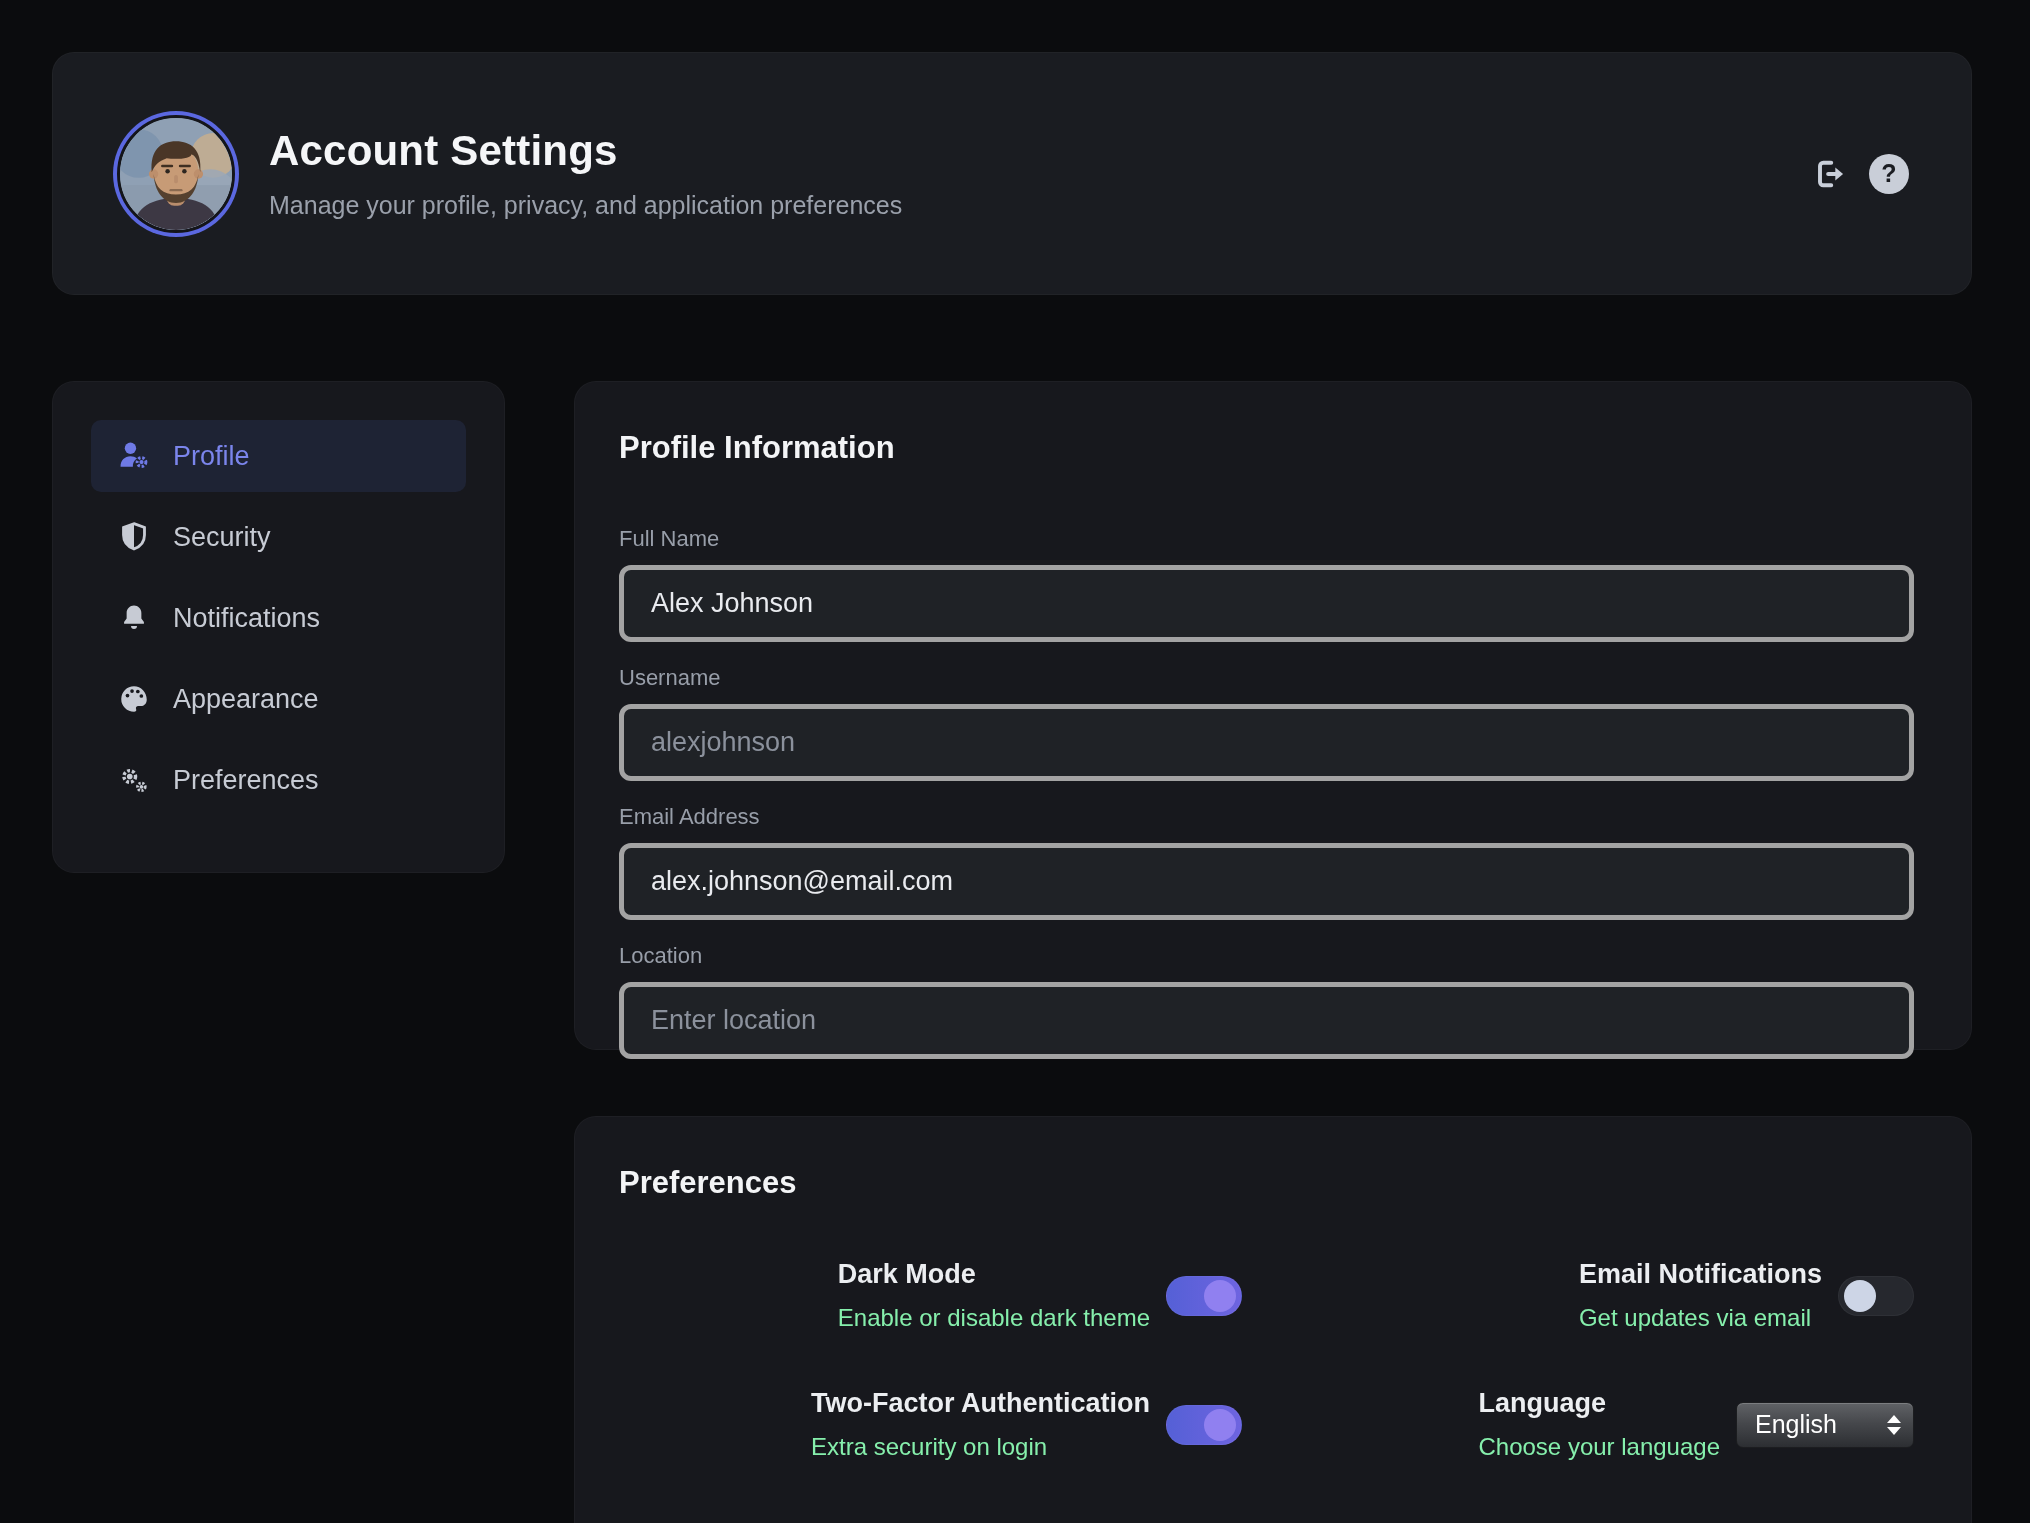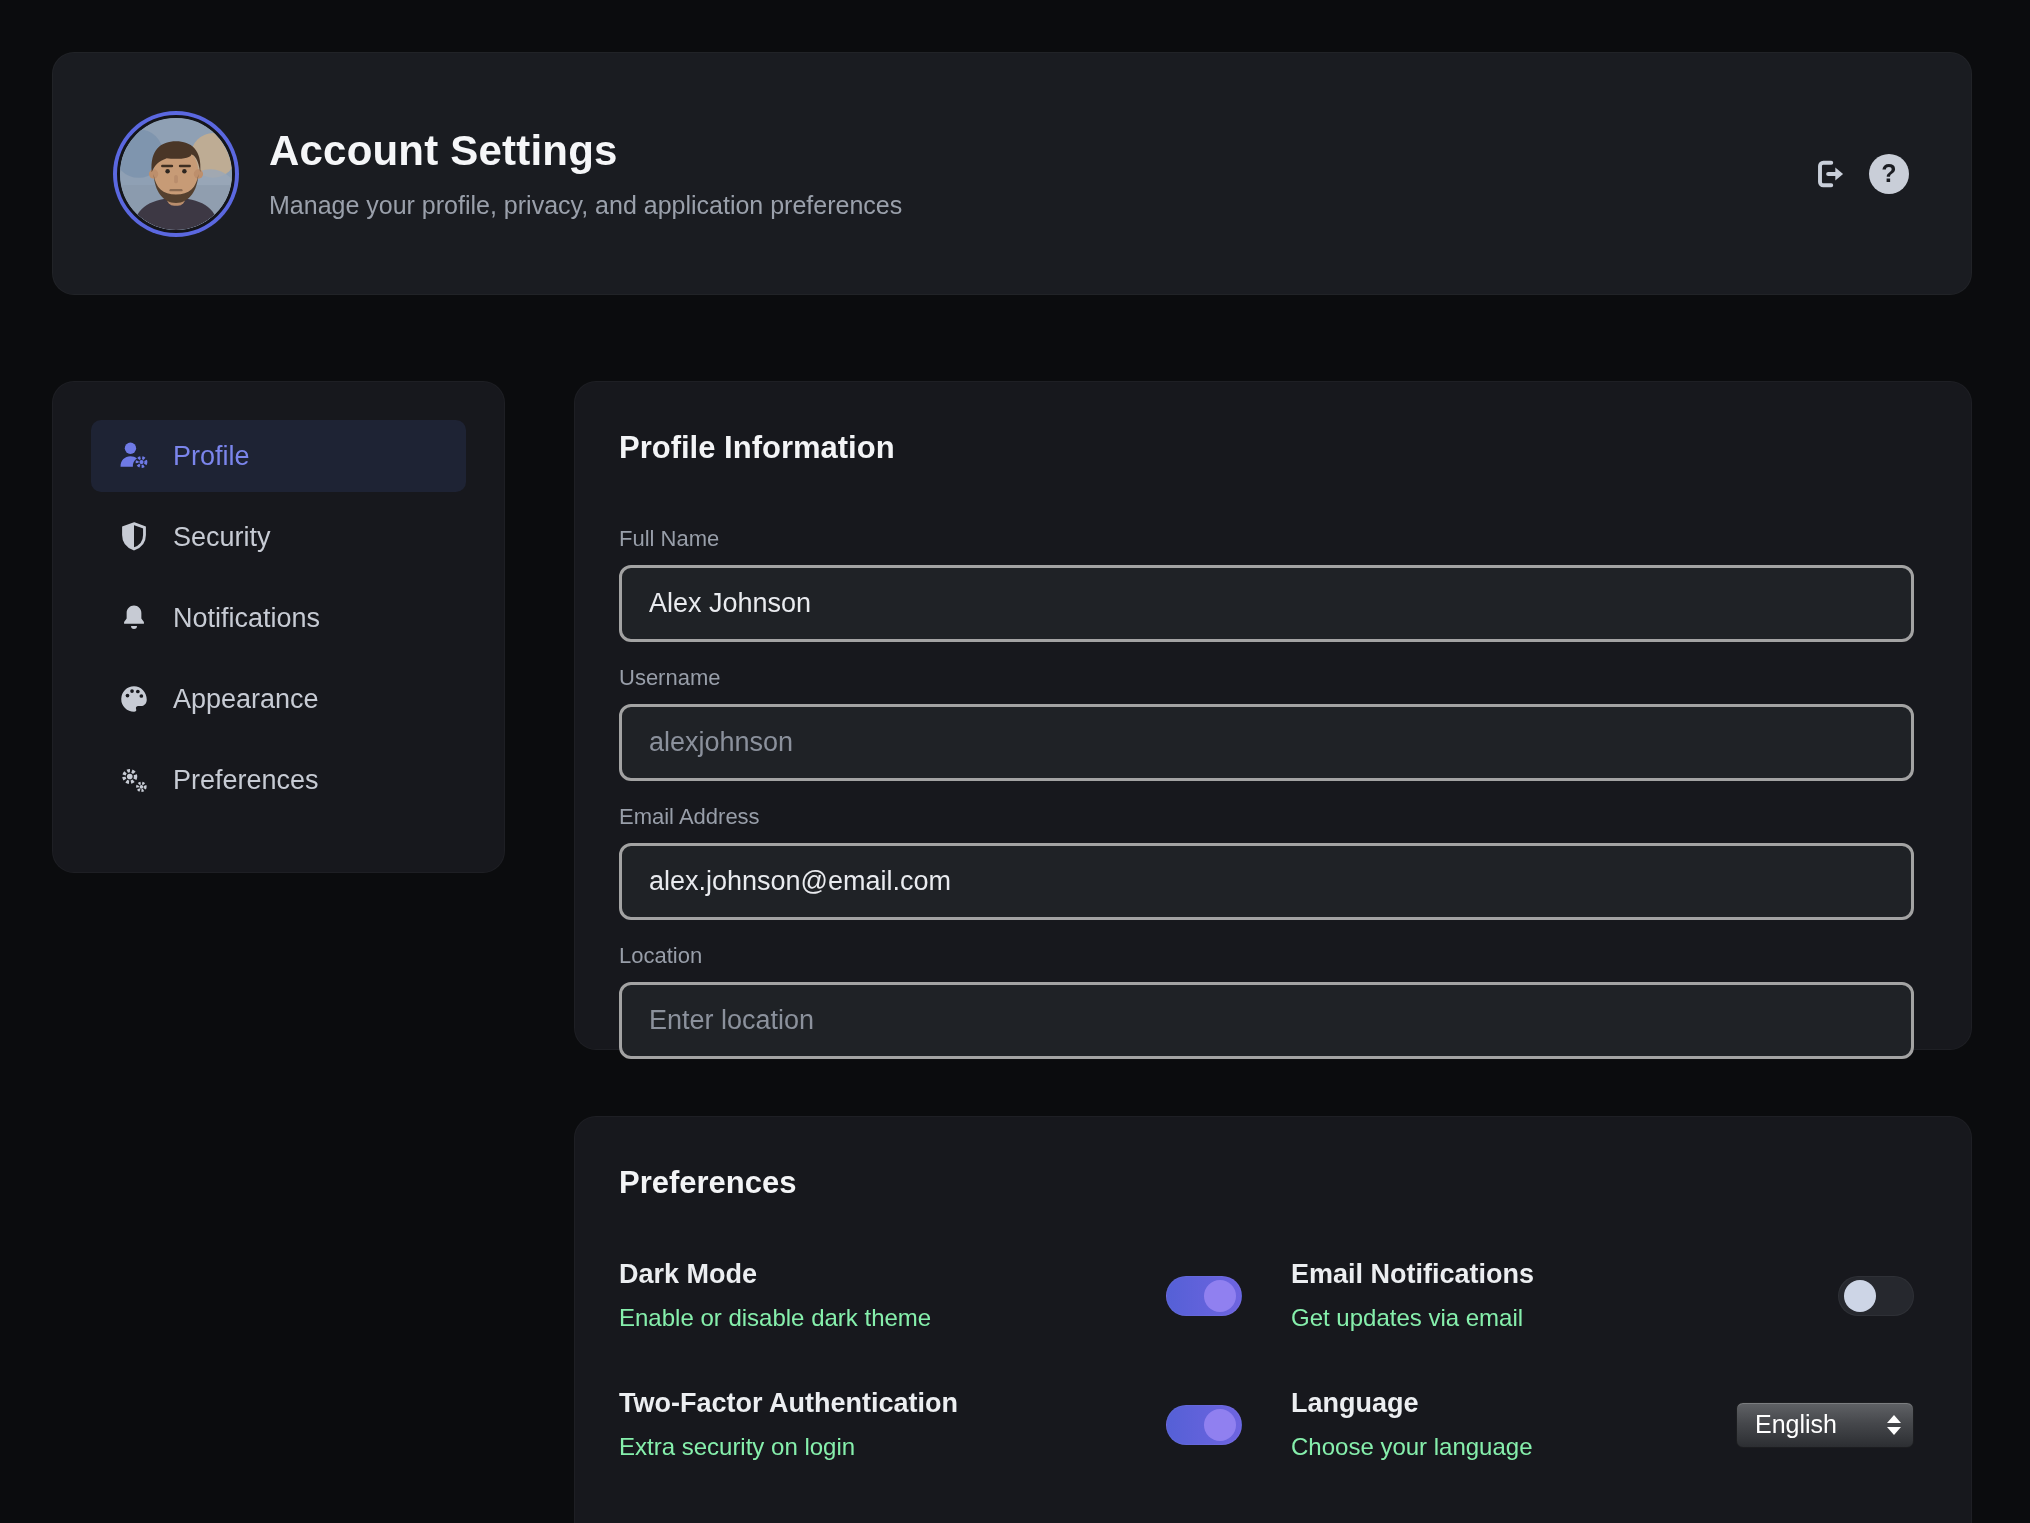--- a/index.html
+++ b/index.html
@@ -62,40 +62,40 @@
   
   .profile-card{height:669px;padding:48px 57px 44px 44px;}
   .section-title{font-size:31px;font-weight:bold;color:#f3f4f6;}
   .field-grid{
     margin-top:60px;display:grid;grid-template-columns:1fr;
     column-gap:49px;row-gap:62px;gap:23px;
   }
   .field-label{font-size:22px;color:#989ea9;margin-bottom:13px;}
   .text-input{
     width:100%;height:77px;border-radius:12px;background:var(--input_bg);
-    border:3px solid #a3a3a3;outline:none;
+    border:5px solid #a3a3a3;outline:none;
     padding:0 27px;font-size:27px;color:#e9ebef;
     font-family:"Liberation Sans","DejaVu Sans",sans-serif;
   }
   .text-input::placeholder{color:#8b919c;opacity:1;}
   .btn-row{margin-top:78px;display:flex;gap:30px;}
   .btn{
     height:80px;border:none;border-radius:14px;cursor:pointer;
     font-family:"Liberation Sans","DejaVu Sans",sans-serif;
     font-size:27px;display:flex;align-items:center;justify-content:center;
   }
   .btn-primary{width:302px;background:var(--accent);color:#fff;font-weight:bold;}
   .btn-secondary{width:178px;background:#232529;color:#b0b6c0;}
   
   .prefs-card{height:620px;padding:48px 57px 44px 44px;}
   .settings-grid{
     margin-top:58px;display:grid;grid-template-columns:1fr 1fr;
     column-gap:49px;row-gap:56px;
   }
-  .setting{display:flex;align-items:center;justify-content:space-between;gap:33px;}
+  .setting{display:flex;align-items:center;justify-content:flex-end;gap:16px;}
   .setting-title{font-size:27px;font-weight:bold;color:#eceef1;}
   .setting-desc{margin-top:14px;font-size:24px;color:#86efac;}
   
   .toggle{
     width:76px;height:40px;border-radius:20px;position:relative;
     background:var(--toggle_off_bg);flex:0 0 auto;cursor:pointer;
     border:1px solid rgba(255,255,255,0.04);
   }
   .toggle .knob{
     position:absolute;top:3px;width:32px;height:32px;border-radius:50%;

